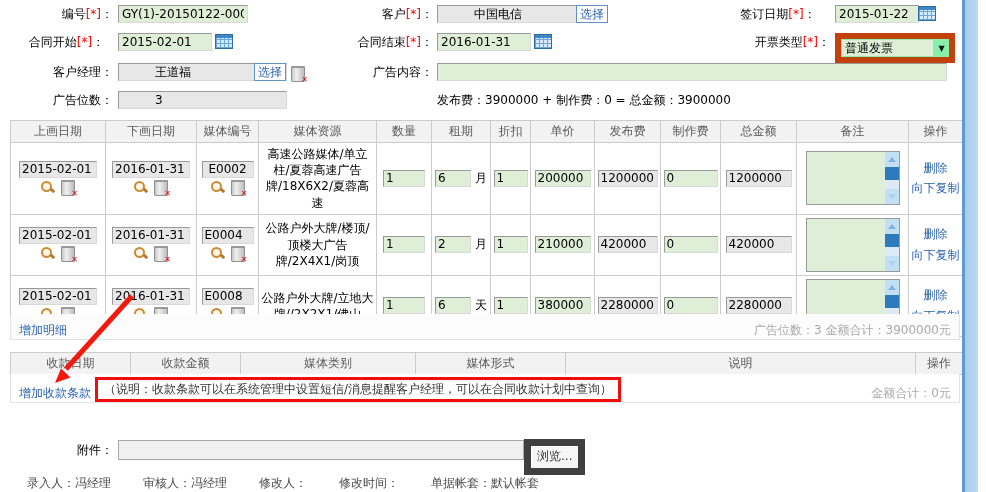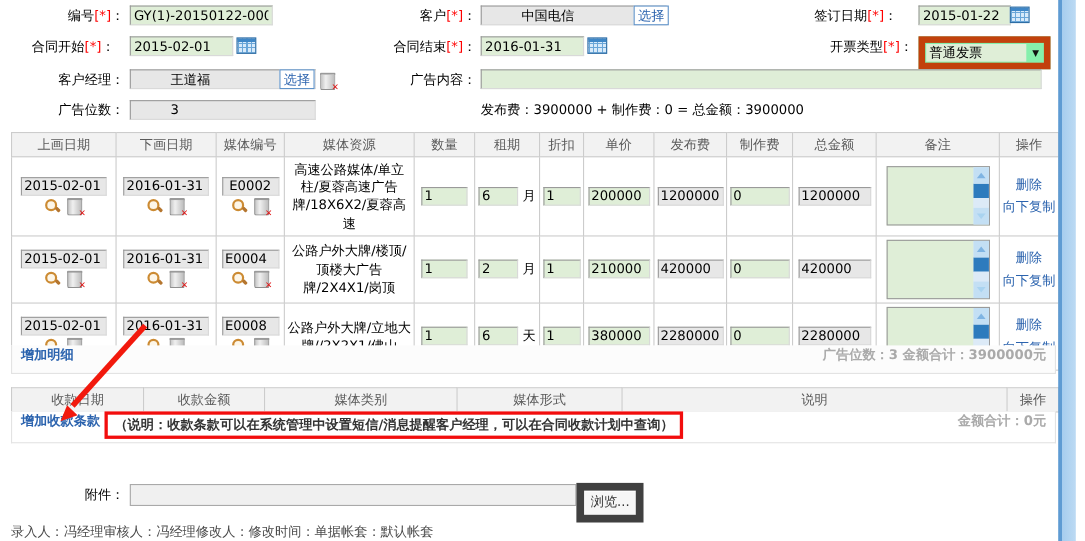--- a/index.html
+++ b/index.html
@@ -47,31 +47,31 @@
   .remark .pad{flex:1;}
   .remark .sb{width:14px;display:flex;flex-direction:column;background:#dceaf7;}
   .remark .au,.remark .ad{height:15px;background:#c3dff4;position:relative;cursor:pointer;}
   .remark .au::after{content:"";position:absolute;left:3px;top:5px;border:4px solid transparent;
        border-bottom:5px solid #7fb4e2;border-top:none;}
   .remark .ad::after{content:"";position:absolute;left:3px;top:5px;border:4px solid transparent;
        border-top:5px solid #a9d3f0;border-bottom:none;}
   .remark .th{height:13px;background:#2d7bbd;cursor:pointer;}
   .remark .tr{flex:1;background:#dceaf7;}
   .strip{position:absolute;left:10px;width:950px;border:1px solid #e3e3e3;border-top:none;
-       display:flex;align-items:flex-start;padding:0 8px;box-sizing:border-box;background:#fcfcfc;font-weight:bold;}
+       display:flex;align-items:flex-end;padding:0 8px;box-sizing:border-box;background:#fcfcfc;}
   .addlink{color:#2b63ae;cursor:pointer;white-space:nowrap;}
   .muted{color:#aaa;white-space:nowrap;}
   .red-box{border:3px solid #f20d0d;padding:1px 6px;margin-left:4px;white-space:nowrap;color:#333;background:#fff;}
   .vsb{position:absolute;left:962px;top:0;width:16px;height:492px;cursor:pointer;
        background:linear-gradient(to right,#5e9bd3 0,#5e9bd3 3px,#a5ccee 3px,#bcdaf3 100%);}
   .file-input{position:absolute;height:18px;border:1px solid #a9a9a9;background:#f0f0f0;
        font-size:12px;font-family:inherit;padding:0 3px;}
   .btn-browse{position:absolute;height:22px;line-height:20px;background:#f6f6f6;border:7px solid #404040;
        box-shadow:inset 1px 1px 0 #fff;padding:0 6px;font-size:12px;cursor:pointer;color:#333;text-align:center;}
-  .footer{position:absolute;left:10px;top:475px;display:flex;gap:0;color:#4a4a4a;white-space:nowrap;}
+  .footer{position:absolute;left:27px;top:475px;display:flex;gap:32px;color:#4a4a4a;white-space:nowrap;}
   .summary-text{position:absolute;height:18px;line-height:18px;white-space:nowrap;}
   svg.arrow{position:absolute;left:0;top:0;pointer-events:none;z-index:40;}
 </style>
 </head>
 <body>
 
 <div class="page">
 
   <div class="lbl" style="left:20px;top:5px;width:93px;"><span>编号</span><span class="req">[*]</span><span>：</span></div>
   <input class="fin green abs" style="left: 118px; top: 5px; width: 122px;" readonly="" value="GY(1)-20150122-0001">

